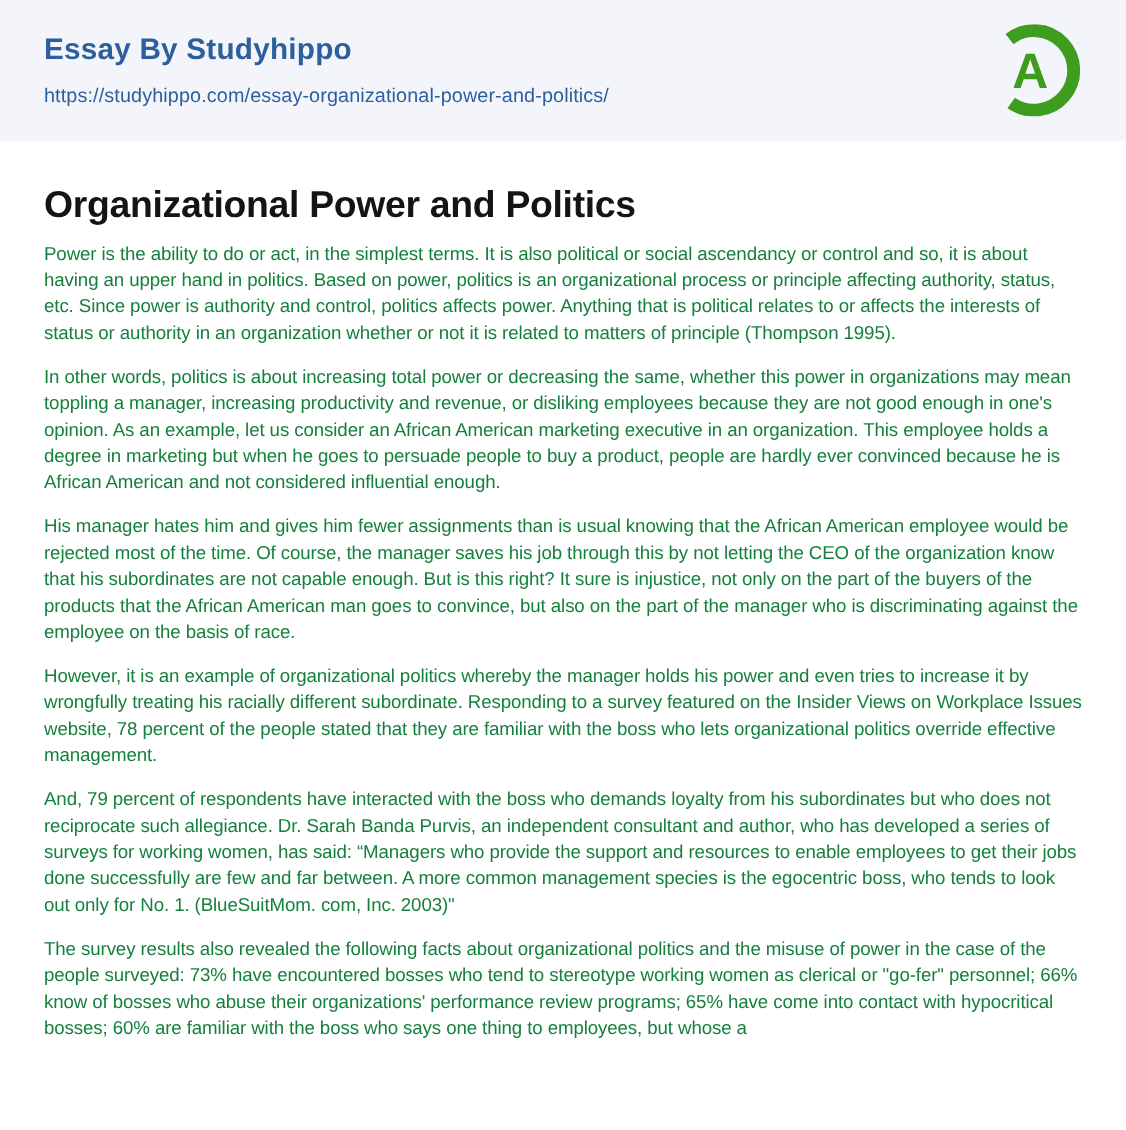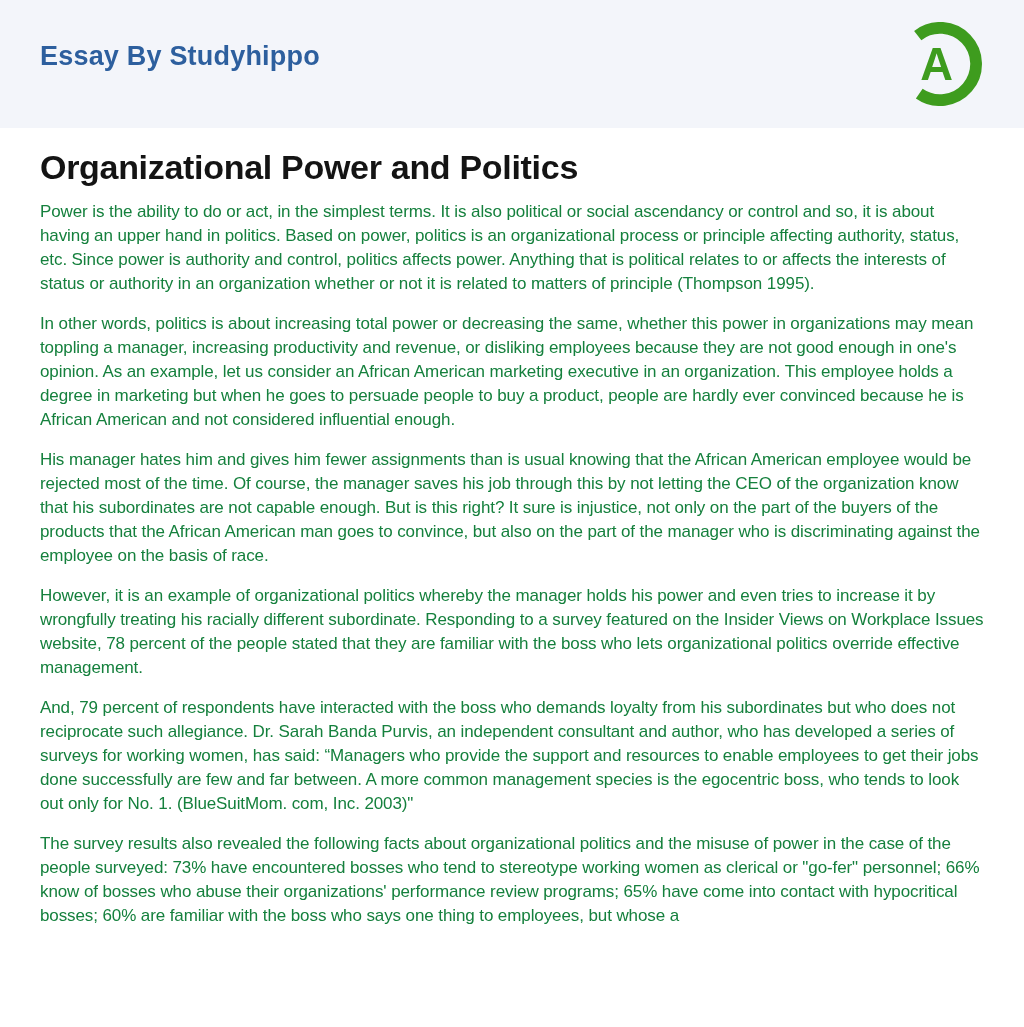--- a/index.html
+++ b/index.html
@@ -34,36 +34,37 @@
     letter-spacing: 0.1px;
     cursor: pointer;
   }
   .logo { width: 84px; height: 84px; flex: 0 0 auto; }
   main { padding: 0 39px 0 40px; }
   .article-title {
     color: #141414;
     font-size: 34px;
     font-weight: 700;
     letter-spacing: -0.3px;
-    margin: 20px 0 13px 0;
+    margin: 39px 0 13px 0;
   }
   .article-body p {
     color: #15803d;
     font-size: 17px;
     line-height: 24px;
     letter-spacing: -0.1px;
     margin: 0 0 16px 0;
   }
 </style>
 </head>
 <body>
 
 <header class="page-header">
   <div class="header-text">
     <div class="site-title">Essay By Studyhippo</div>
+    <a class="site-url">https://studyhippo.com/essay-organizational-power-and-politics/</a>
   </div>
   <svg class="logo" viewBox="0 0 100 100" aria-hidden="true">
     <path d="M 23.5 16.1 A 43 43 0 1 1 25.3 85.2" fill="none" stroke="#3e9c1e" stroke-width="14" stroke-linecap="butt"></path>
     <text x="46" y="51" text-anchor="middle" dominant-baseline="central" font-family="Liberation Sans, sans-serif" font-size="54" font-weight="700" fill="#3e9c1e">A</text>
   </svg>
 </header>
 
 <main>
   <h1 class="article-title">Organizational Power and Politics</h1>
   <div class="article-body">

